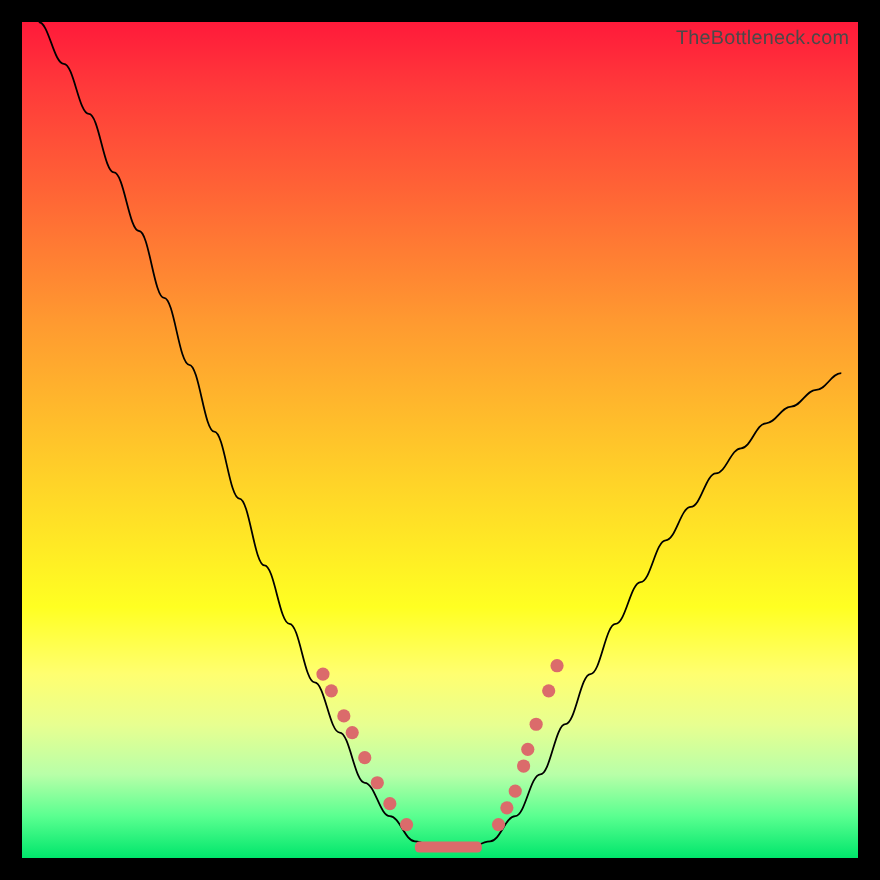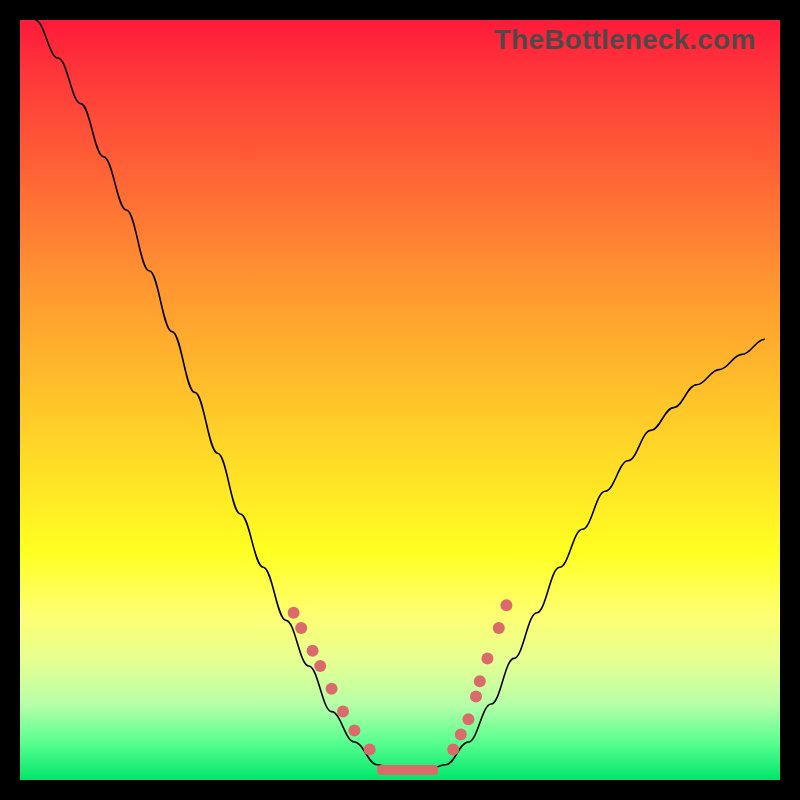--- a/index.html
+++ b/index.html
@@ -27,24 +27,24 @@
       #ffff70 78%,
       #e8ff90 84%,
       #b8ffa8 90%,
       #5aff90 95%,
       #00e66b 100%
     );
   }
   .watermark {
     position: absolute;
     top: 4px;
-    right: 24px;
+    right: 8px;
     color: #4a4a4a;
-    font-size: 28px;
-    font-weight: 700;
+    font-size: 18px;
+    font-weight: 400;
     letter-spacing: 0.2px;
     pointer-events: none;
   }
   svg.plot {
     position: absolute;
     left: 0;
     top: 0;
     width: 760px;
     height: 760px;
     overflow: visible;

